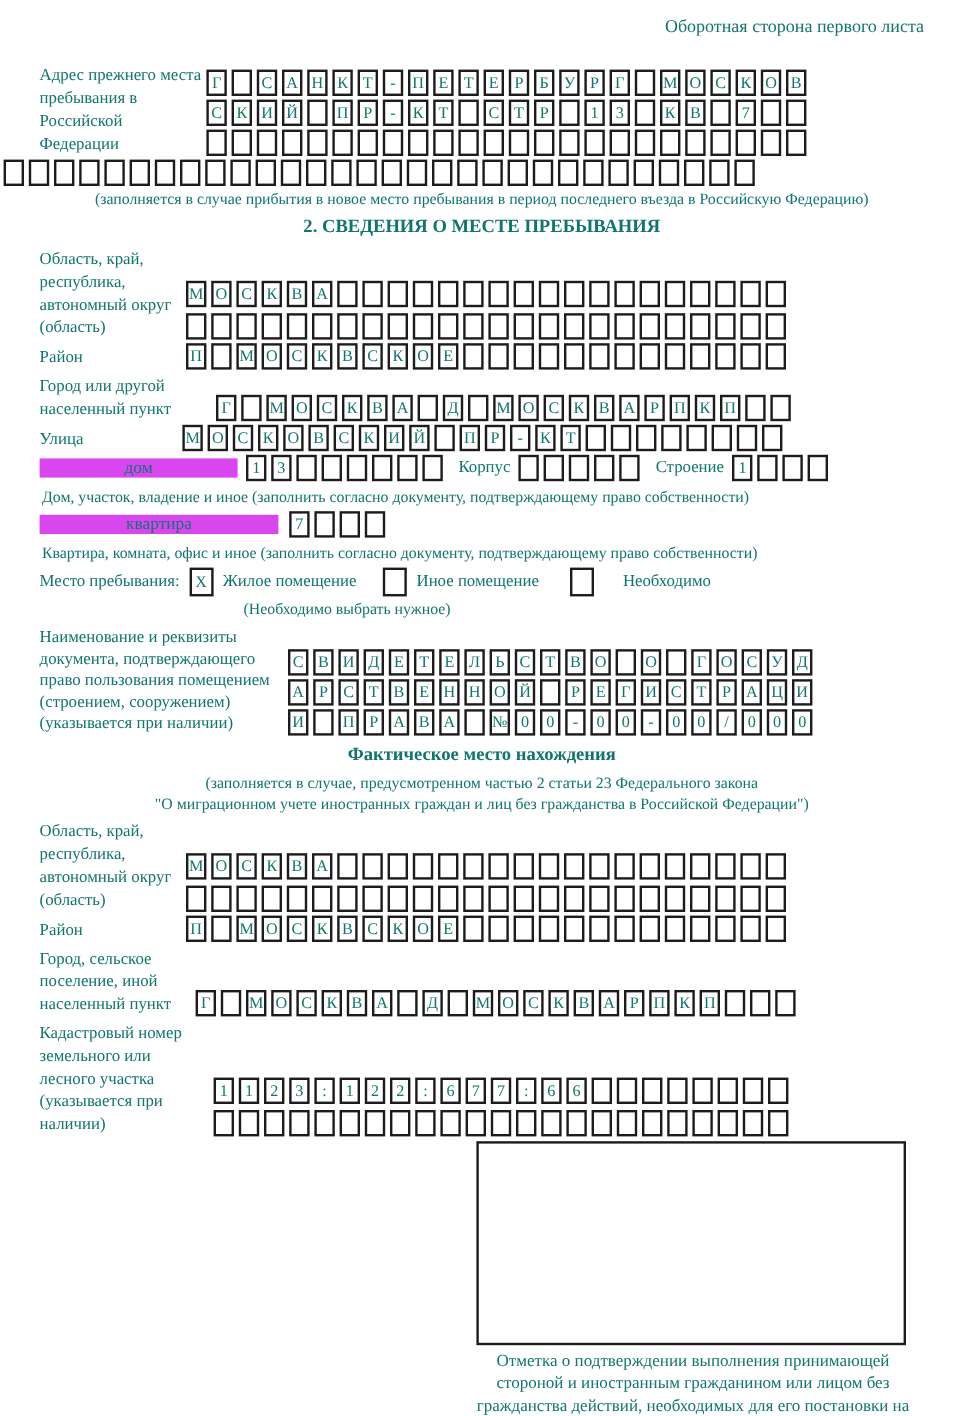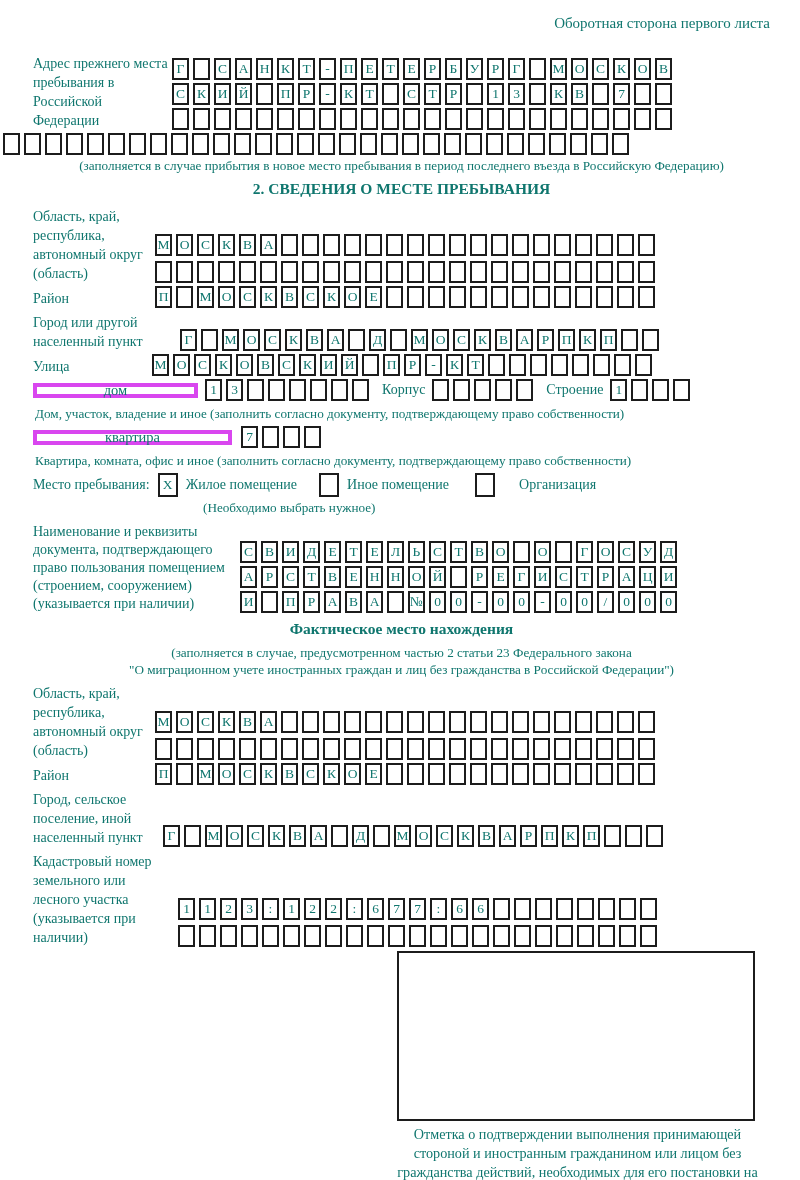--- a/index.html
+++ b/index.html
@@ -27,21 +27,21 @@
     display:flex; align-items:center; justify-content:center;
     font-size:13.5px; background:#fff; flex-shrink:0;
   }
   .fullrow { margin-left:-30px; margin-bottom:2px; }
   .note { font-size:13.2px; line-height:17px; }
   .center { text-align:center;font-family:Liberation Serif, serif; }
   .stitle { text-align:center; font-weight:bold; font-size:15.5px; line-height:20px; margin:5px 0 6px 0; }
   .houserow, .aptrow { display:flex; align-items:center; margin-bottom:4px; }
   .houserow .boxrow, .aptrow .boxrow { margin-bottom:0; }
   .widebox {
-    border:4px solid #d946ef; height:15px; display:flex; align-items:center; justify-content:center;
+    border:8px solid #d946ef; height:15px; display:flex; align-items:center; justify-content:center;
     font-size:14.5px; flex-shrink:0; background:#fff;
   }
   .w-dom { width:165px; margin-right:7px; }
   .w-kv { width:199px; margin-right:9px; }
   .inlabel { font-size:14px; margin:0 7px 0 9px; white-space:nowrap; }
   .smallnote { font-size:13.2px; line-height:17px; margin:0 0 4px 2px; }
   .stayrow { display:flex; align-items:center; font-size:14px; margin-bottom:2px; }
   .stayrow .cell { margin:0 8px 0 8px; width:20px; height:24px; }
   .staynote { font-size:13.2px; line-height:17px; margin:0 0 5px 170px; }
   .facthead { text-align:center; font-weight:bold; font-size:15.5px; line-height:20px; margin:6px 0 5px 0; }
@@ -364,21 +364,21 @@
   </div>
   <div class="smallnote">Квартира, комната, офис и иное (заполнить согласно документу, подтверждающему право собственности)</div>
 
   <div class="stayrow">
     <span>Место пребывания:</span>
     <div class="cell">X</div>
     <span>Жилое помещение</span>
     <div class="cell" style="margin-left:22px;"></div>
     <span>Иное помещение</span>
     <div class="cell" style="margin-left:26px;"></div>
-    <span style="margin-left:16px;">Организация</span>
+    <span style="margin-left:16px;">Необходимо</span>
   </div>
   <div class="staynote">(Необходимо выбрать нужное)</div>
 
   <div class="group">
     <div class="flabel w-doc">Наименование и реквизиты документа, подтверждающего право пользования помещением (строением, сооружением) (указывается при наличии)</div>
     <div class="rows">
       <div class="boxrow">
           <div class="cell">С</div>
           <div class="cell">В</div>
           <div class="cell">И</div>

